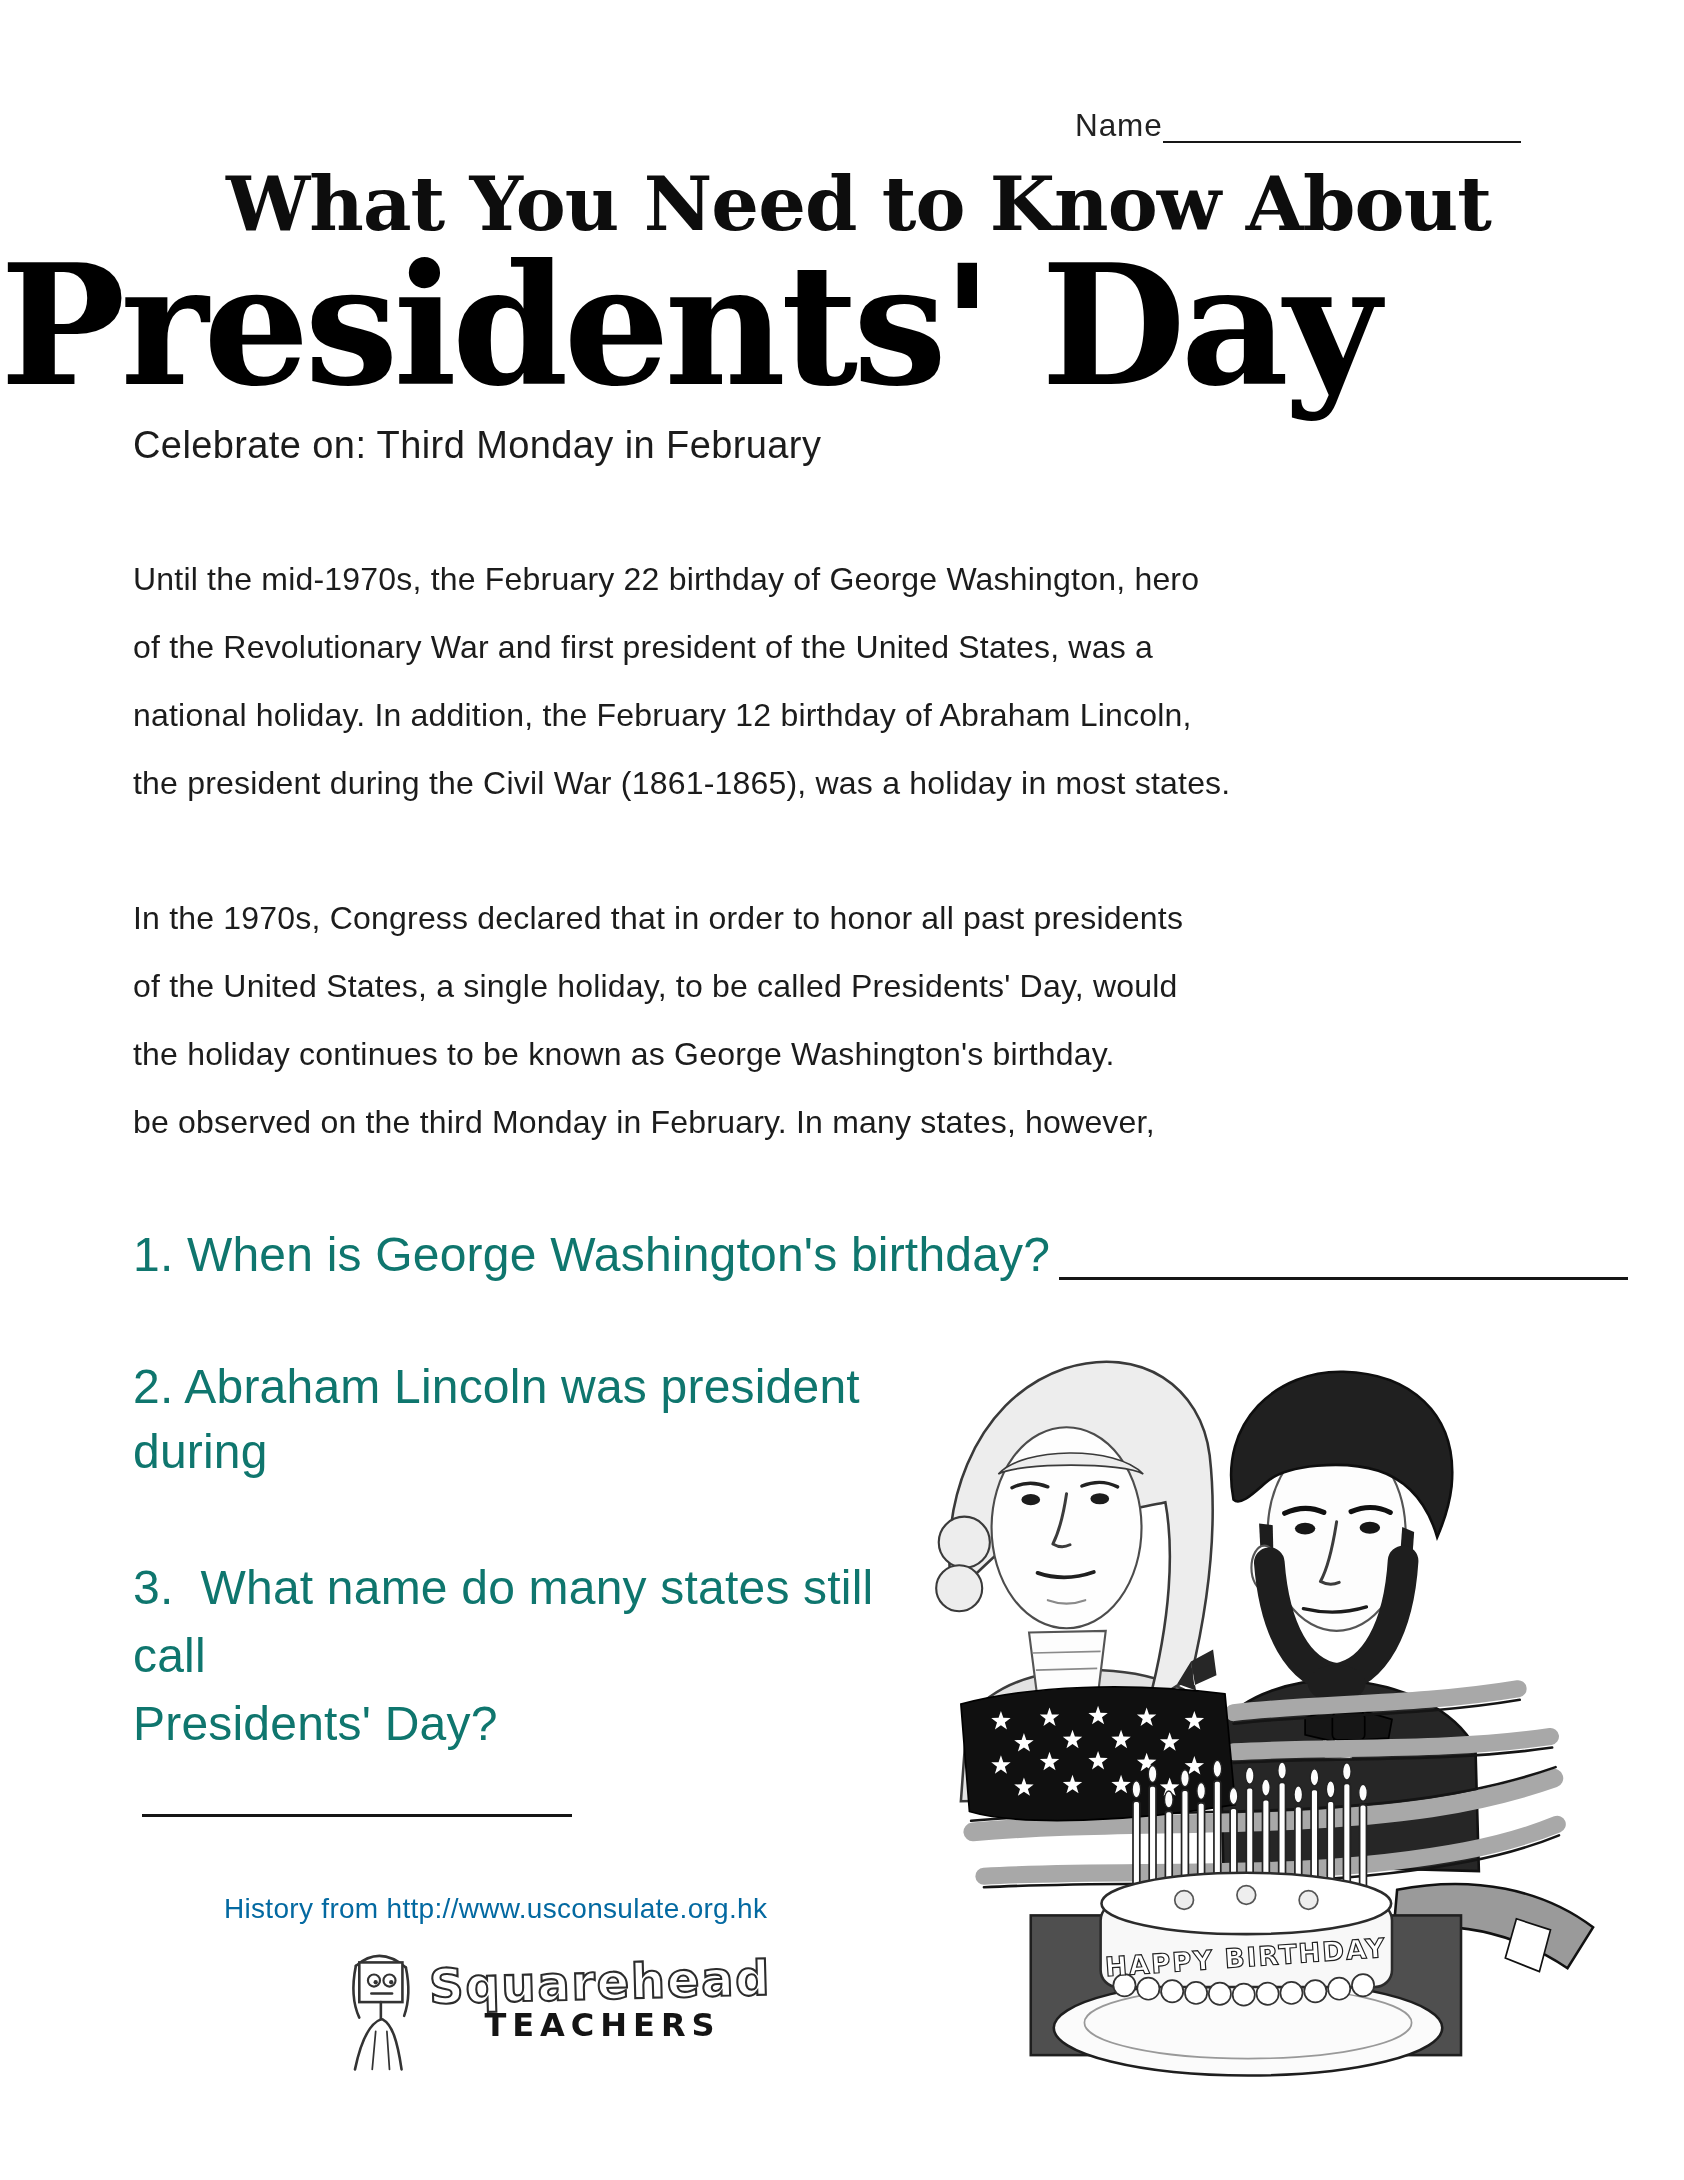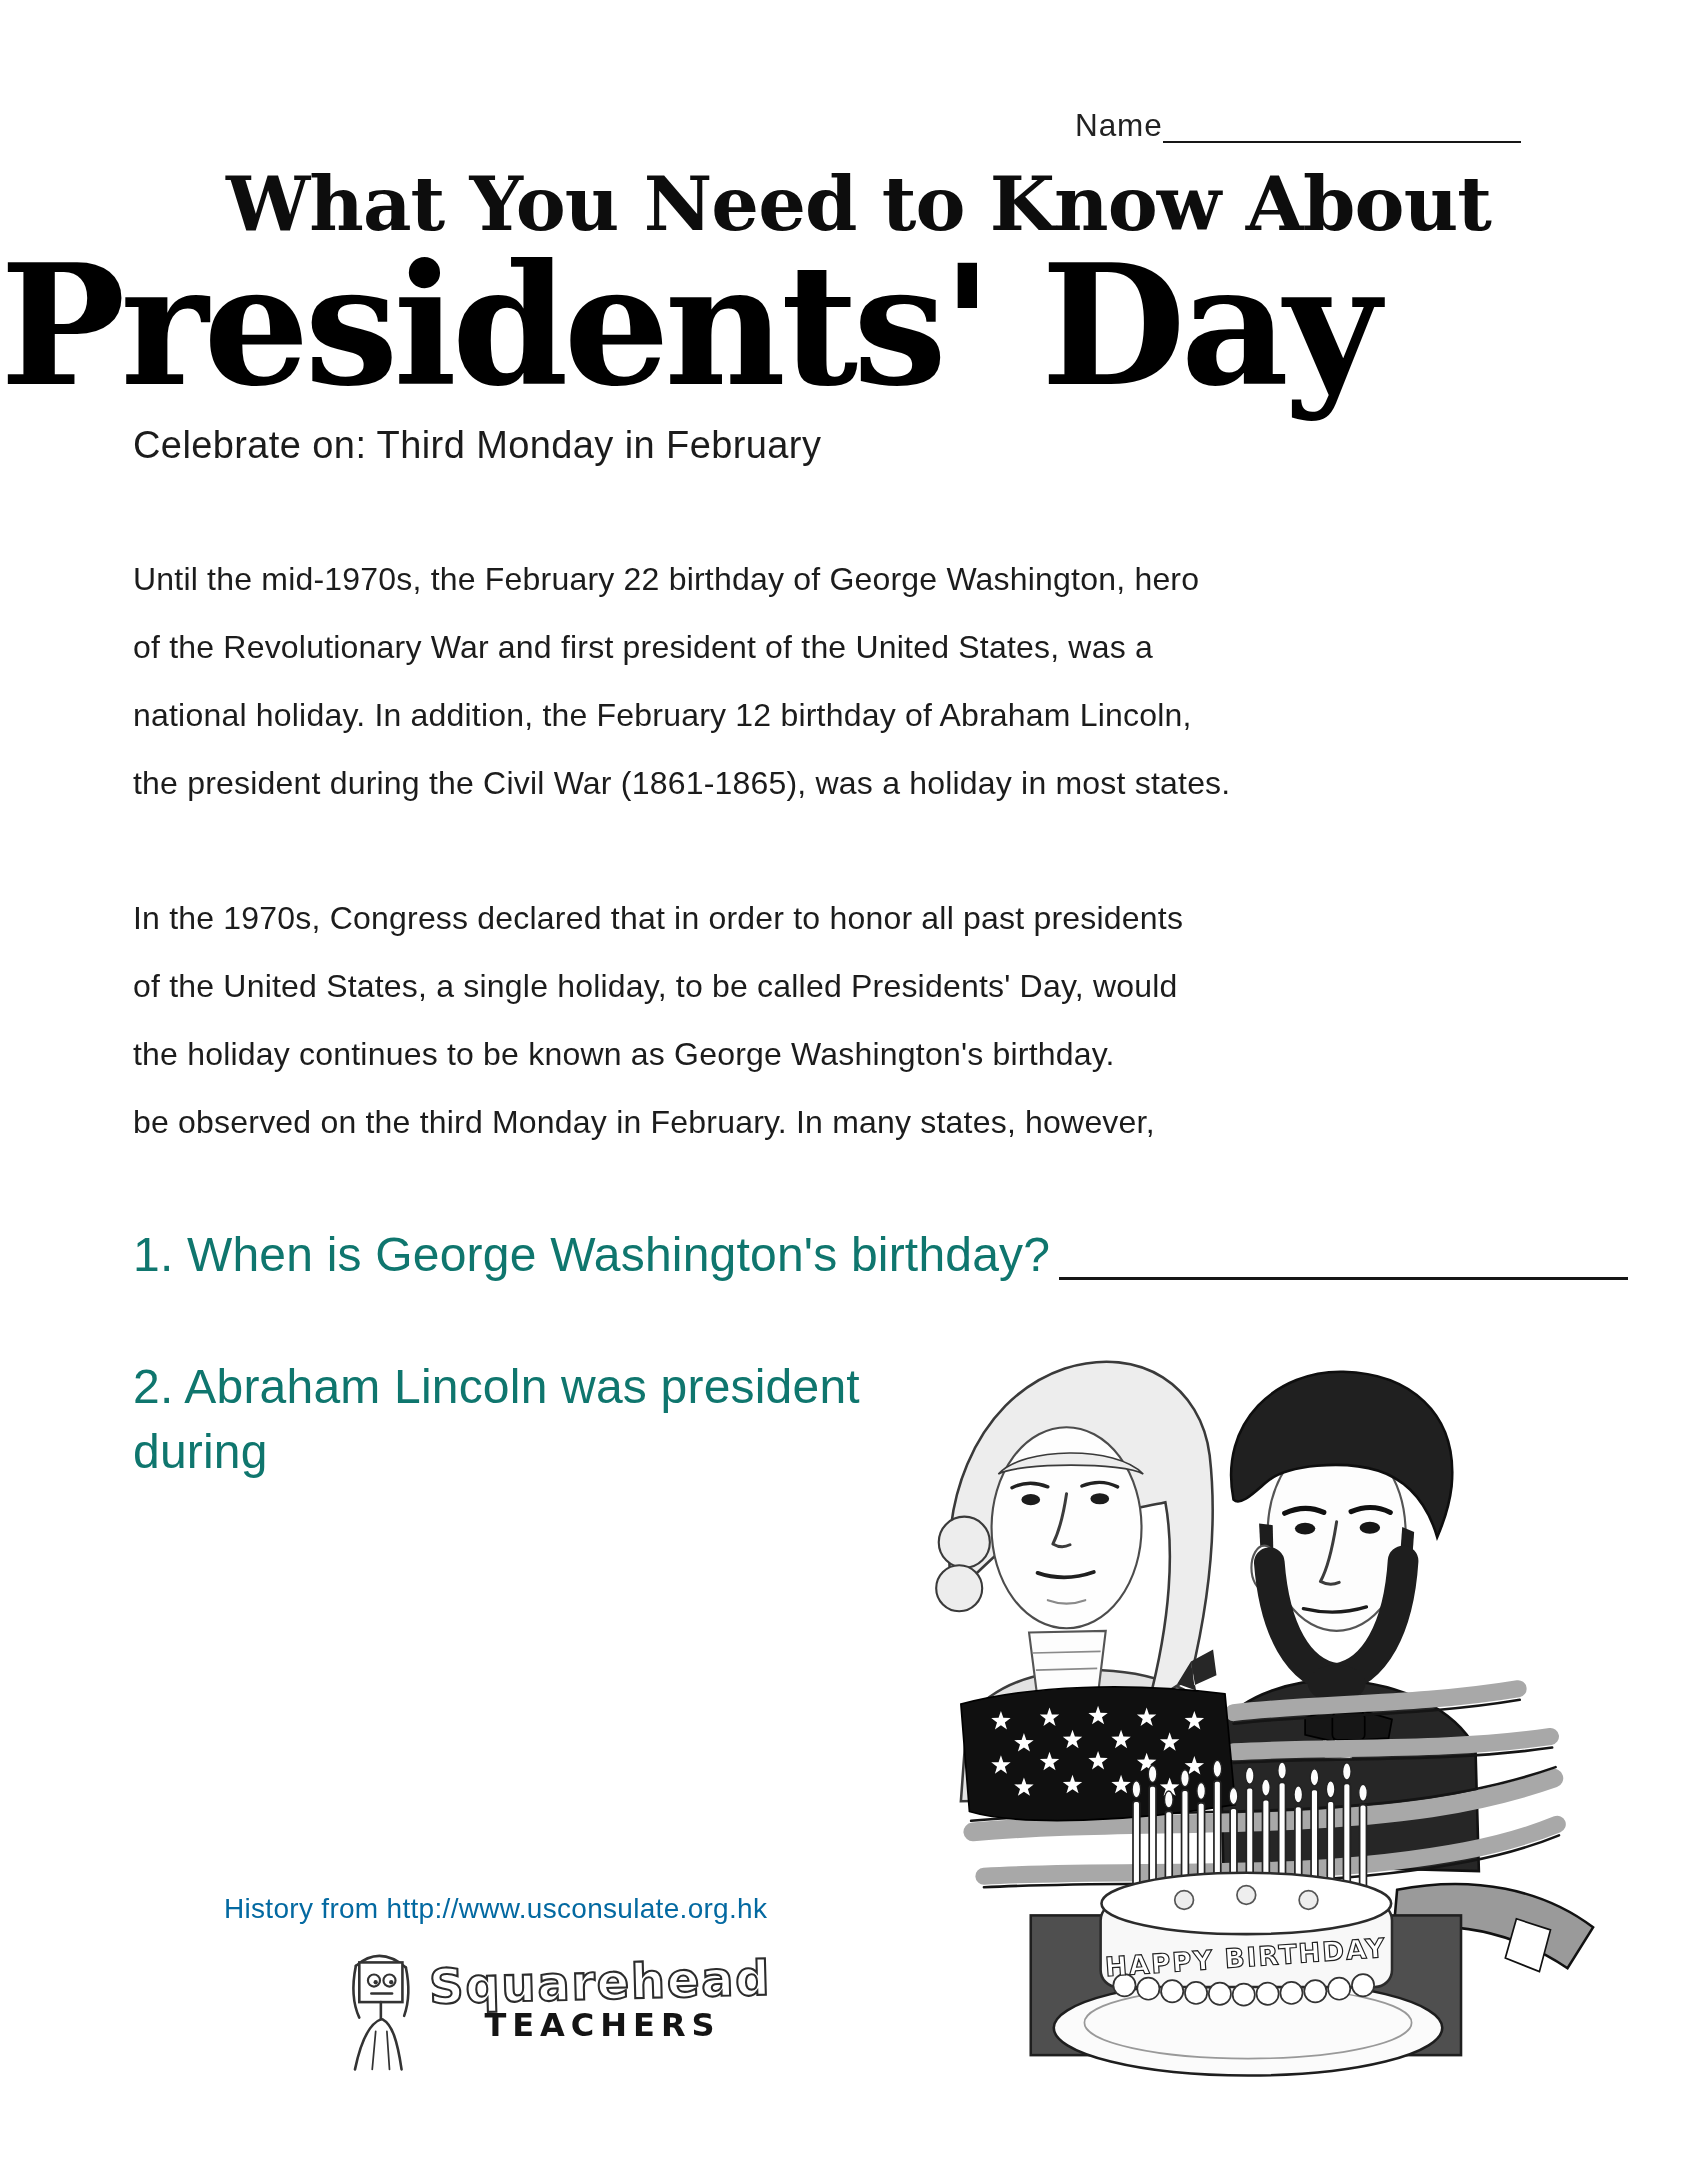--- a/index.html
+++ b/index.html
@@ -121,20 +121,26 @@
   </div>
 
   <div class="question q1">
     <span class="q-text">1. When is George Washington's birthday?</span><span class="blank blank-q1"></span>
   </div>
 
   <div class="question q2">
     <div class="q-text">2. Abraham Lincoln was president during</div>
   </div>
 
+  <div class="question q3">
+    <div class="q-text">3.  What name do many states still call</div>
+    <div>
+      <span class="q-text">Presidents' Day?</span><span class="blank blank-q3"></span>
+    </div>
+  </div>
 
   <div class="attribution">History from http://www.usconsulate.org.hk</div>
 
   <div class="logo">
     <svg class="logo-doodle" viewBox="0 0 100 160">
       <g fill="none" stroke="#333" stroke-width="3" stroke-linecap="round">
         <path d="M22,30 Q50,6 80,32"></path>
         <path d="M22,30 C17,55 19,75 26,90"></path>
         <path d="M80,32 C85,56 83,74 78,88"></path>
         <rect x="26" y="26" width="50" height="46" fill="#fff"></rect>

